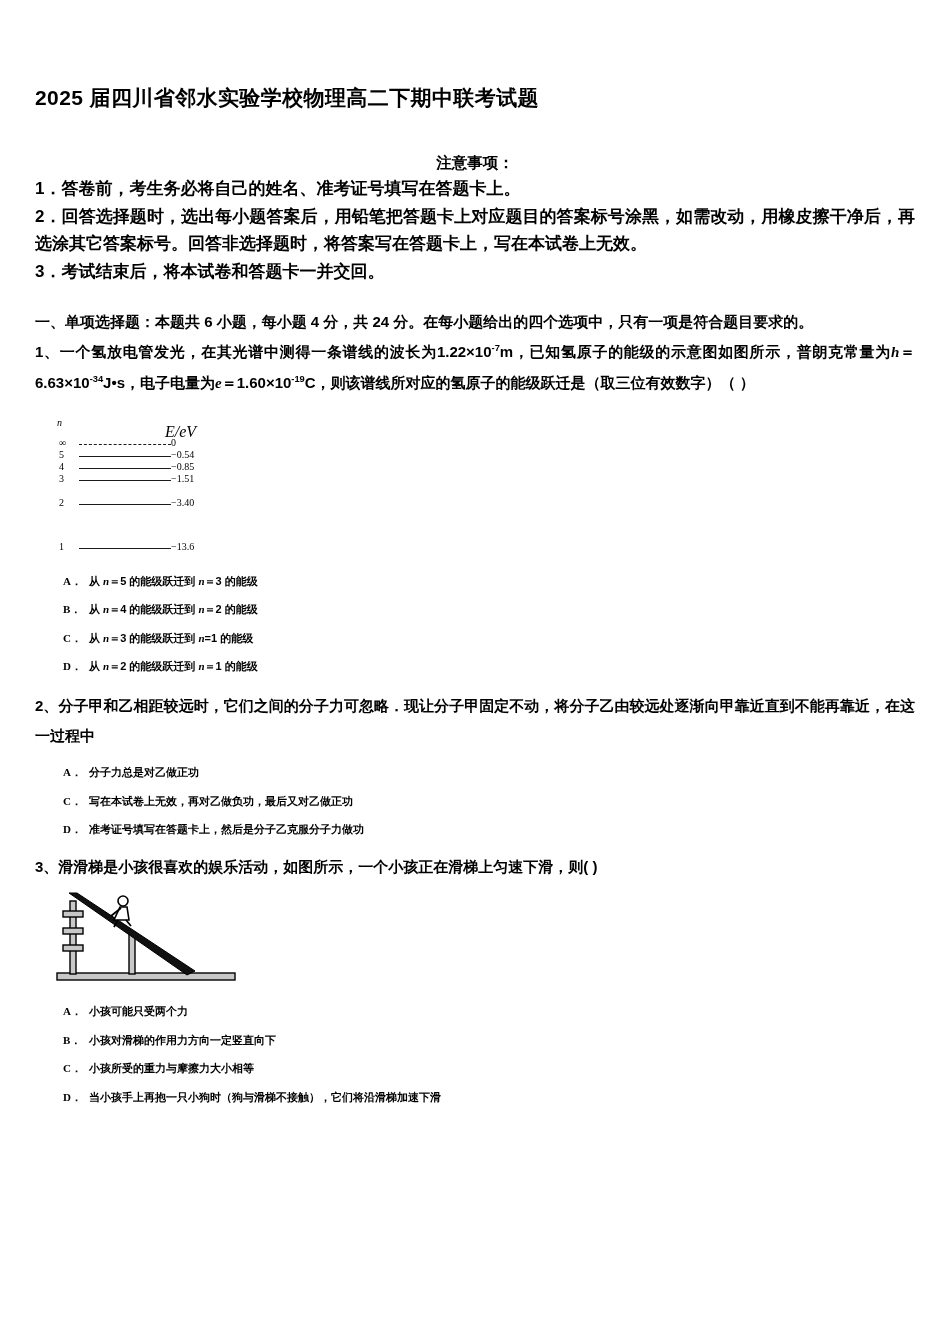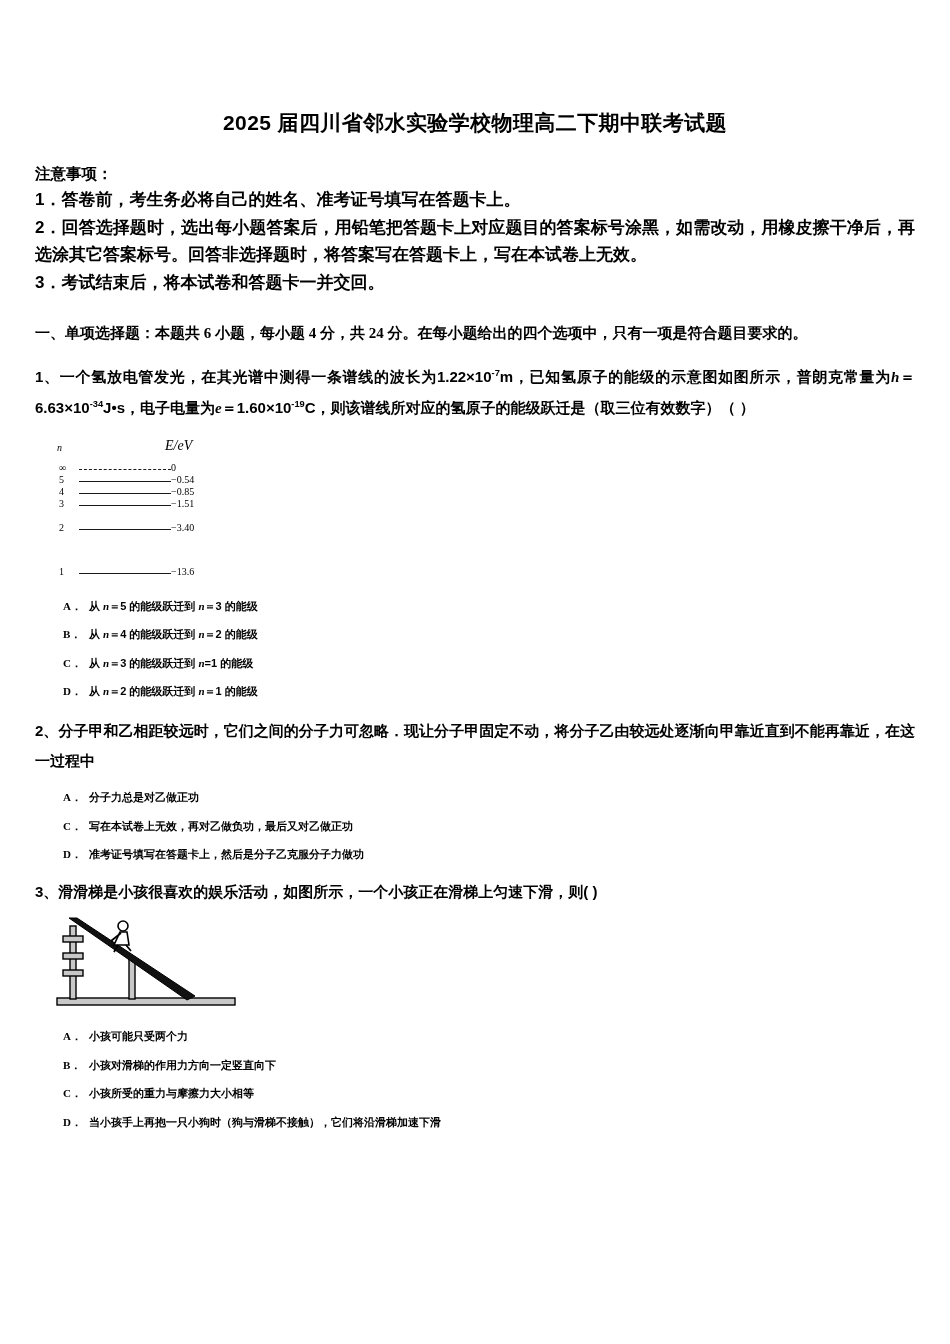--- a/index.html
+++ b/index.html
@@ -16,59 +16,60 @@
     overflow: hidden;
   }
   .page {
     position: relative;
     width: 950px;
     height: 1344px;
     box-sizing: border-box;
     padding: 0 35px;
   }
   .doc-title {
-    text-align: center;
+    text-align: left;
     font-family: "Liberation Sans", "DejaVu Sans", sans-serif;
     font-weight: bold;
     font-size: 21px;
     letter-spacing: 0.4px;
     margin: 0;
-    padding-top: 109px;
+    padding-top: 84px;
     padding-bottom: 0;
     line-height: 1.3;
   }
   .notice-head {
     font-family: "Liberation Sans", "DejaVu Sans", sans-serif;
     font-weight: bold;
     font-size: 15.5px;
-    margin-top: 26px;
+    margin-top: 40px;
     line-height: 1.55;
+    text-align: center;
   }
   .notice-line {
     font-family: "Liberation Sans", "DejaVu Sans", sans-serif;
     font-weight: bold;
     font-size: 17px;
     line-height: 1.62;
     text-align: justify;
   }
   .section-head {
-    font-family: Liberation Serif, serif;
+    font-family: Liberation Sans, sans-serif;
     font-weight: bold;
     font-size: 15px;
     margin-top: 25px;
     line-height: 1.65;
     text-align: justify;
   }
   .q-stem {
     font-family: "Liberation Sans", "DejaVu Sans", sans-serif;
     font-weight: bold;
     font-size: 15px;
     line-height: 2.05;
     text-align: justify;
-    margin-top: 16px;
+    margin-top: 2px;
   }
   .q-stem.tight {
     line-height: 1.72;
   }
   .opt {
     font-family: "Liberation Serif", "DejaVu Serif", serif;
     font-weight: bold;
     font-size: 11px;
     line-height: 1.5;
     margin: 12px 0 0 0;
@@ -108,23 +109,23 @@
     position: absolute;
     left: 0px;
     top: 4px;
     font-style: italic;
     font-size: 10px;
     font-family: "Liberation Serif", "DejaVu Serif", serif;
   }
   .ef-axis-e {
     position: absolute;
     left: 108px;
-    top: 0px;
+    top: 10px;
     font-style: italic;
-    font-size: 14px;
+    font-size: 16px;
     font-family: "Liberation Serif", "DejaVu Serif", serif;
   }
   .ef-row {
     position: absolute;
     left: 0;
     width: 205px;
     height: 12px;
   }
   .ef-n {
     position: absolute;

